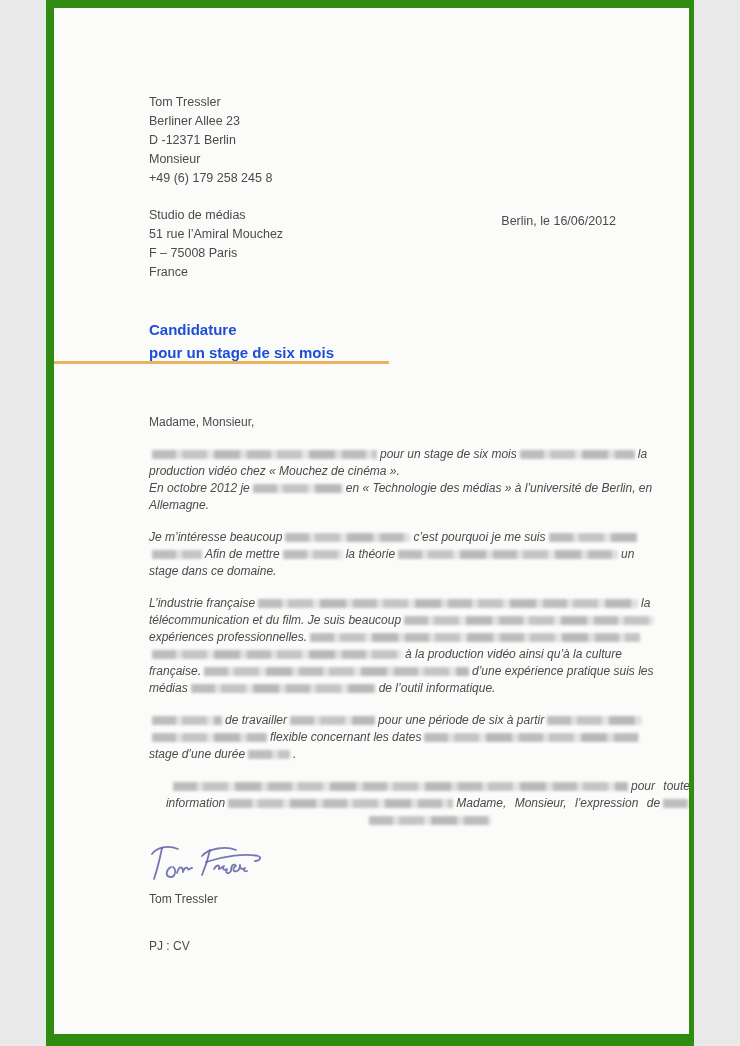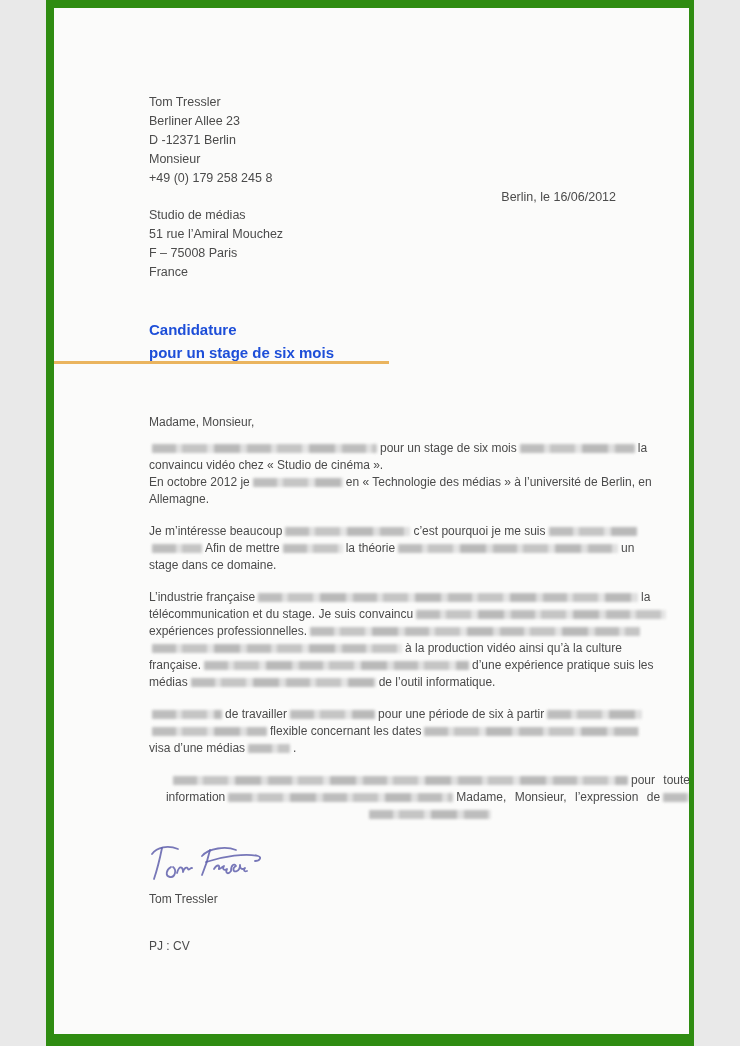--- a/index.html
+++ b/index.html
@@ -15,29 +15,29 @@
   .border-frame{
     position:absolute;inset:0;
     border-style:solid;
     border-color:#2f8c11;
     border-width:8px 5px 12px 8px;
     pointer-events:none;
     z-index:5;
   }
   .abs{position:absolute;}
   .addr-line{font-size:12.5px;line-height:19px;white-space:nowrap;}
-  .date{font-size:12.5px;line-height:19px;white-space:nowrap;text-align:right;}
+  .date{font-size:12.5px;line-height:19px;white-space:nowrap;text-align:right;margin-top:24px;}
   .subject{font-weight:bold;font-size:15px;line-height:23px;color:#1d4ed8;}
   .subject-underline{
     position:absolute;left:8px;top:361px;width:335px;height:3px;
     background:#eab45e;z-index:6;
   }
   .letter-body{font-size:12px;line-height:17px;width:562px;}
-  .salutation{height:17px;line-height:17px;margin-bottom:9px;white-space:nowrap;}
-  .para{margin-bottom:15px;}
+  .salutation{height:17px;line-height:17px;margin-bottom:15px;white-space:nowrap;}
+  .para{margin-bottom:15px;font-style:italic;}
   .bline{height:17px;line-height:17px;white-space:nowrap;}
   .para.justify .bline{display:flex;justify-content:center;align-items:center;}
   .para.justify .bline .t{white-space:nowrap;word-spacing:5px;}
   .redact{
     display:inline-block;
     height:9px;
     vertical-align:-1px;
     margin:0 3px;
     border-radius:1px;
     background:repeating-linear-gradient(90deg,
@@ -56,21 +56,21 @@
 <body>
 
 <div class="page">
   <div class="border-frame"></div>
 
   <div class="abs" style="left:103px;top:93px;">
     <div class="addr-line">Tom Tressler</div>
     <div class="addr-line">Berliner Allee 23</div>
     <div class="addr-line">D -12371 Berlin</div>
     <div class="addr-line">Monsieur</div>
-    <div class="addr-line">+49 (0) 179 258 245 8</div>
+    <div class="addr-line">+49 (6) 179 258 245 8</div>
   </div>
 
   <div class="abs date" style="right:78px;top:188px;">Berlin, le 16/06/2012</div>
 
   <div class="abs" style="left:103px;top:206px;">
     <div class="addr-line">Studio de médias</div>
     <div class="addr-line">51 rue l’Amiral Mouchez</div>
     <div class="addr-line">F – 75008 Paris</div>
     <div class="addr-line">France</div>
   </div>
@@ -79,41 +79,41 @@
     <div>Candidature</div>
     <div>pour un stage de six mois</div>
   </div>
   <div class="subject-underline"></div>
 
   <div class="abs letter-body" style="left:103px;top:414px;">
     <div class="salutation">Madame, Monsieur,</div>
     <div id="paragraphs">
         <div class="para">
           <div class="bline"><span class="redact" style="width: 225px;"></span><span class="t">pour un stage de six mois</span><span class="redact" style="width: 115px;"></span><span class="t">la</span></div>
-          <div class="bline"><span class="t">convaincu vidéo chez « Studio de cinéma ».</span></div>
+          <div class="bline"><span class="t">production vidéo chez « Mouchez de cinéma ».</span></div>
           <div class="bline"><span class="t">En octobre 2012 je</span><span class="redact" style="width: 90px;"></span><span class="t">en « Technologie des médias » à l’université de Berlin, en</span></div>
           <div class="bline"><span class="t">Allemagne.</span></div>
         </div>
         <div class="para">
           <div class="bline"><span class="t">Je m’intéresse beaucoup</span><span class="redact" style="width: 125px;"></span><span class="t">c’est pourquoi je me suis</span><span class="redact" style="width: 88px;"></span></div>
           <div class="bline"><span class="redact" style="width: 50px;"></span><span class="t">Afin de mettre</span><span class="redact" style="width: 60px;"></span><span class="t">la théorie</span><span class="redact" style="width: 220px;"></span><span class="t">un</span></div>
           <div class="bline"><span class="t">stage dans ce domaine.</span></div>
         </div>
         <div class="para">
           <div class="bline"><span class="t">L’industrie française</span><span class="redact" style="width: 380px;"></span><span class="t">la</span></div>
-          <div class="bline"><span class="t">télécommunication et du stage. Je suis convaincu</span><span class="redact" style="width: 250px;"></span></div>
+          <div class="bline"><span class="t">télécommunication et du film. Je suis beaucoup</span><span class="redact" style="width: 250px;"></span></div>
           <div class="bline"><span class="t">expériences professionnelles.</span><span class="redact" style="width: 330px;"></span></div>
           <div class="bline"><span class="redact" style="width: 250px;"></span><span class="t">à la production vidéo ainsi qu’à la culture</span></div>
           <div class="bline"><span class="t">française.</span><span class="redact" style="width: 265px;"></span><span class="t">d’une expérience pratique suis les</span></div>
           <div class="bline"><span class="t">médias</span><span class="redact" style="width: 185px;"></span><span class="t">de l’outil informatique.</span></div>
         </div>
         <div class="para">
           <div class="bline"><span class="redact" style="width: 70px;"></span><span class="t">de travailler</span><span class="redact" style="width: 85px;"></span><span class="t">pour une période de six à partir</span><span class="redact" style="width: 95px;"></span></div>
           <div class="bline"><span class="redact" style="width: 115px;"></span><span class="t">flexible concernant les dates</span><span class="redact" style="width: 215px;"></span></div>
-          <div class="bline"><span class="t">visa d’une médias</span><span class="redact" style="width: 42px;"></span><span class="t">.</span></div>
+          <div class="bline"><span class="t">stage d’une durée</span><span class="redact" style="width: 42px;"></span><span class="t">.</span></div>
         </div>
         <div class="para justify">
           <div class="bline">
             <span class="redact" style="width: 455px;"></span>
             <span class="t">pour toute</span>
           </div>
           <div class="bline">
             <span class="t">information</span>
             <span class="redact" style="width: 225px;"></span>
             <span class="t">Madame, Monsieur, l’expression de</span>

